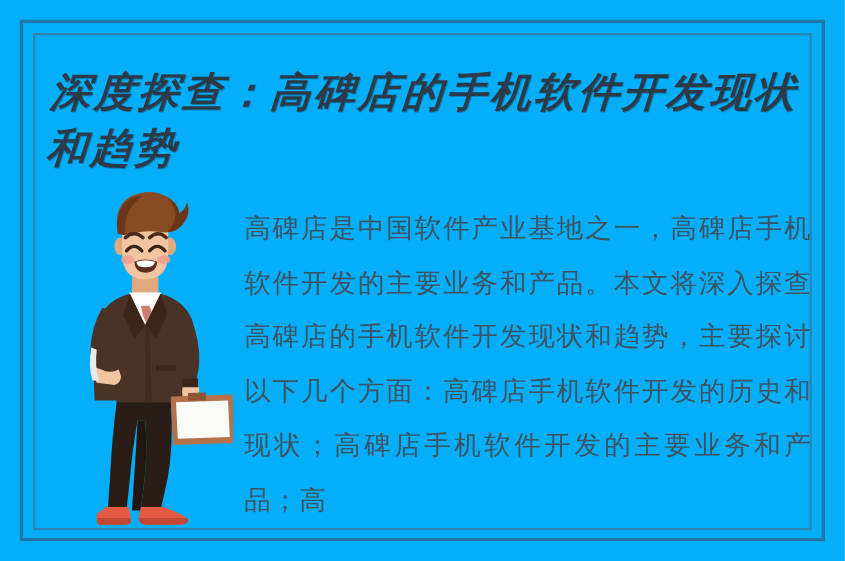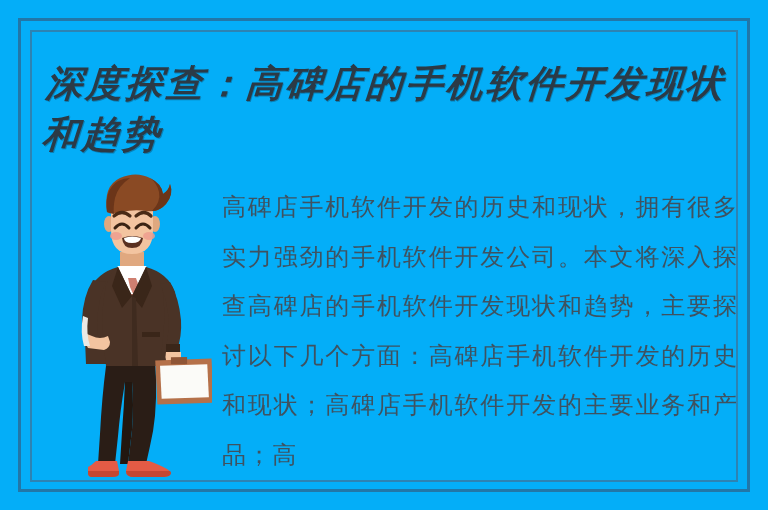--- a/index.html
+++ b/index.html
@@ -91,21 +91,21 @@
 </head>
 <body>
 
 <div id="poster">
 
   <div class="frame-outer"></div>
   <div class="frame-inner"></div>
 
   <div class="title">深度探查：高碑店的手机软件开发现状和趋势</div>
 
-  <div class="body-copy">高碑店手机软件开发的历史和现状，拥有很多实力强劲的手机软件开发公司。本文将深入探查高碑店的手机软件开发现状和趋势，主要探讨以下几个方面：高碑店手机软件开发的历史和现状；高碑店手机软件开发的主要业务和产品；高</div>
+  <div class="body-copy">高碑店是中国软件产业基地之一，高碑店手机软件开发的主要业务和产品。本文将深入探查高碑店的手机软件开发现状和趋势，主要探讨以下几个方面：高碑店手机软件开发的历史和现状；高碑店手机软件开发的主要业务和产品；高</div>
 
   <div class="illustration">
     <svg viewBox="0 0 150 318" xmlns="http://www.w3.org/2000/svg">
 
       <g>
         <path d="M48 168 L92 168 L94 212 Q95 250 88 278 L84 296 L66 296 L70 262 Q72 236 70 214 L63 214 Q58 244 56 268 L53 296 L36 296 L38 266 Q40 228 44 198 Z" fill="#2A1D16"></path>
         <path d="M63 214 L70 214 Q72 236 70 262 L66 296 L58 296 L60 264 Q62 238 63 214 Z" fill="#221710"></path>
       </g>
 
       <g>

